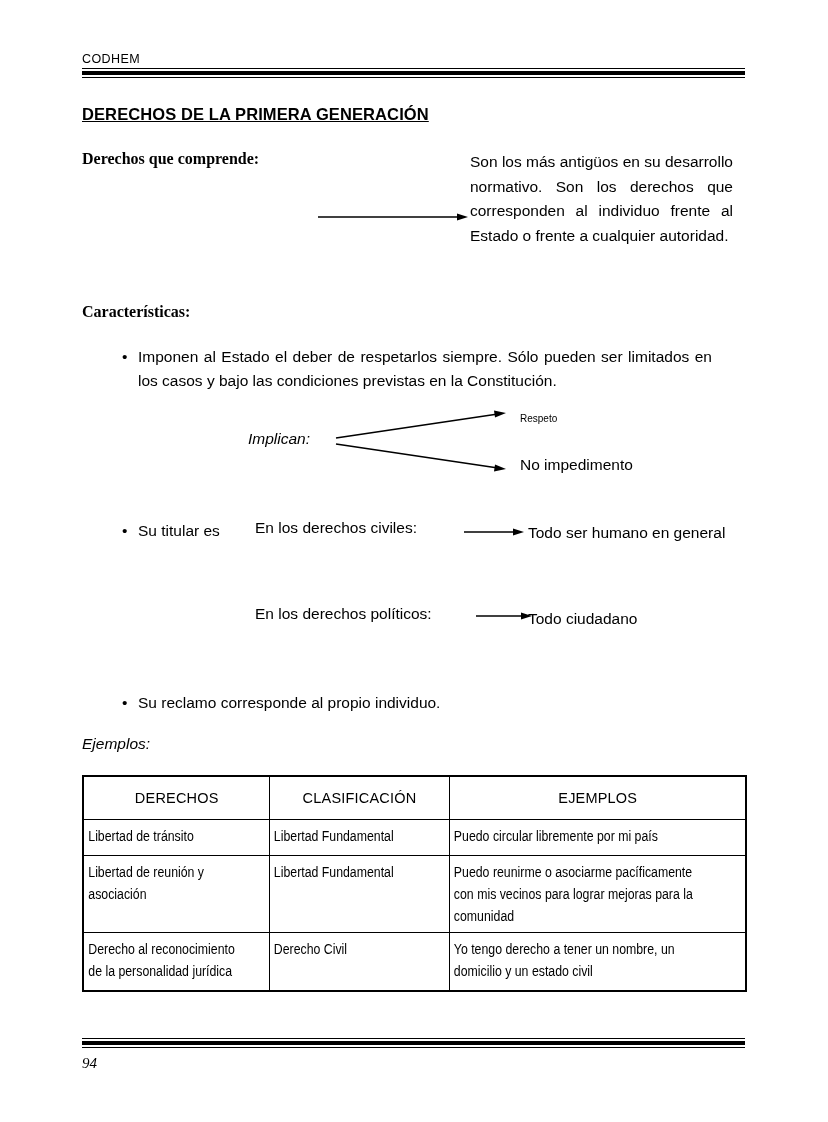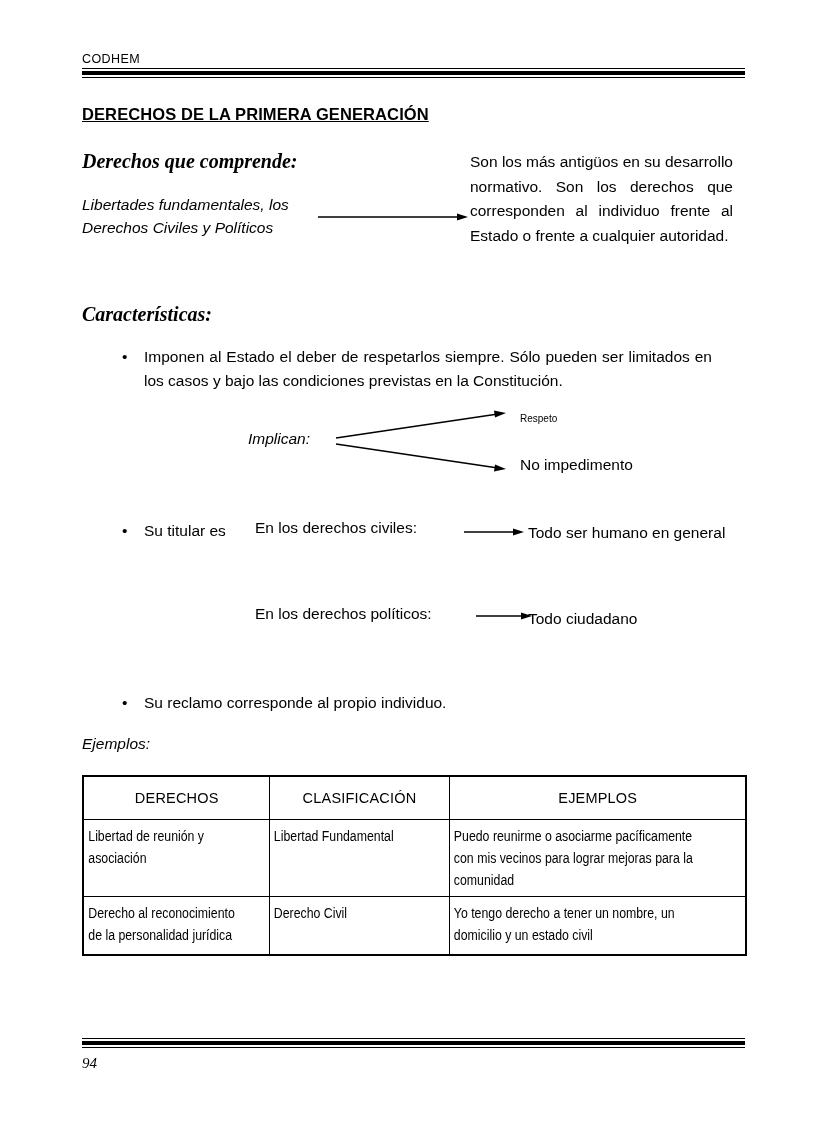--- a/index.html
+++ b/index.html
@@ -62,22 +62,21 @@
     font-size: 16.5px;
     font-weight: bold;
     letter-spacing: 0.1px;
     text-decoration: underline;
   }
 
   
   .lbl-serif-bi {
     font-family: "Liberation Serif", serif;
     font-weight: bold;
-    font-style: italic;
-    font-size: 20px;
+    font-size: 16px;
   }
   .lbl-sans-i {
     font-style: italic;
     font-size: 15.5px;
   }
 
   .comprende-label {
     position: absolute;
     left: 82px;
     top: 150px;
@@ -120,21 +119,21 @@
   .bullet-dot {
     position: absolute;
     left: 0;
     top: 0;
     width: 16px;
     font-size: 15.5px;
     line-height: 24px;
     text-align: left;
   }
   .bullet-body {
-    margin-left: 22px;
+    margin-left: 16px;
     font-size: 15.5px;
     line-height: 24px;
   }
 
   .b1 { left: 122px; top: 345px; width: 590px; }
   .b1 .bullet-body { text-align: justify; text-justify: inter-word; }
 
   .b2 { left: 122px; top: 519px; width: 200px; }
   .b3 { left: 122px; top: 691px; width: 450px; }
 
@@ -296,21 +295,20 @@
   <div class="header">
     <div class="header-label">CODHEM</div>
     <div class="rule-thin"></div>
     <div class="rule-thick"></div>
     <div class="rule-thin2"></div>
   </div>
 
   <div class="doc-title">DERECHOS DE LA PRIMERA GENERACIÓN</div>
 
   <div class="comprende-label lbl-serif-bi">Derechos que comprende:</div>
-  <div class="comprende-text lbl-sans-i">Libertades fundamentales, los Derechos Civiles y Políticos</div>
 
   <div class="arrow-1">
     <svg width="150" height="14" viewBox="0 0 150 14">
       <line x1="0" y1="7" x2="142" y2="7" stroke="#000" stroke-width="1.6"></line>
       <polygon points="150,7 139,3.4 139,10.6" fill="#000"></polygon>
     </svg>
   </div>
 
   <div class="definition">Son los más antigüos en su desarrollo normativo. Son los derechos que corresponden al individuo frente al Estado o frente a cualquier autoridad.</div>
 
@@ -371,20 +369,25 @@
           <col class="col-c">
       </colgroup>
       <thead>
         <tr>
           <th>DERECHOS</th>
           <th>CLASIFICACIÓN</th>
           <th>EJEMPLOS</th>
         </tr>
       </thead>
       <tbody>
+        <tr class="row-h1">
+          <td>Libertad de tránsito</td>
+          <td>Libertad Fundamental</td>
+          <td>Puedo circular libremente por mi país</td>
+        </tr>
         <tr class="row-h2">
           <td>Libertad de reunión y asociación</td>
           <td>Libertad Fundamental</td>
           <td>Puedo reunirme o asociarme pacíficamente con mis vecinos para lograr mejoras para la comunidad</td>
         </tr>
         <tr class="row-h3">
           <td>Derecho al reconocimiento de la personalidad jurídica</td>
           <td>Derecho Civil</td>
           <td>Yo tengo derecho a tener un nombre, un domicilio y un estado civil</td>
         </tr>

